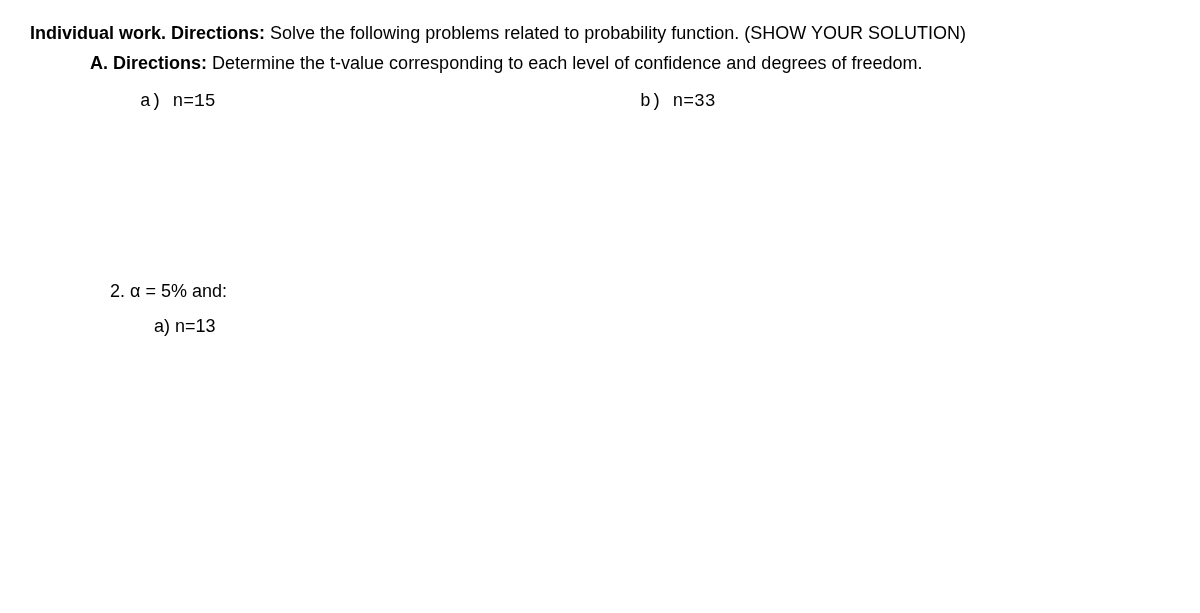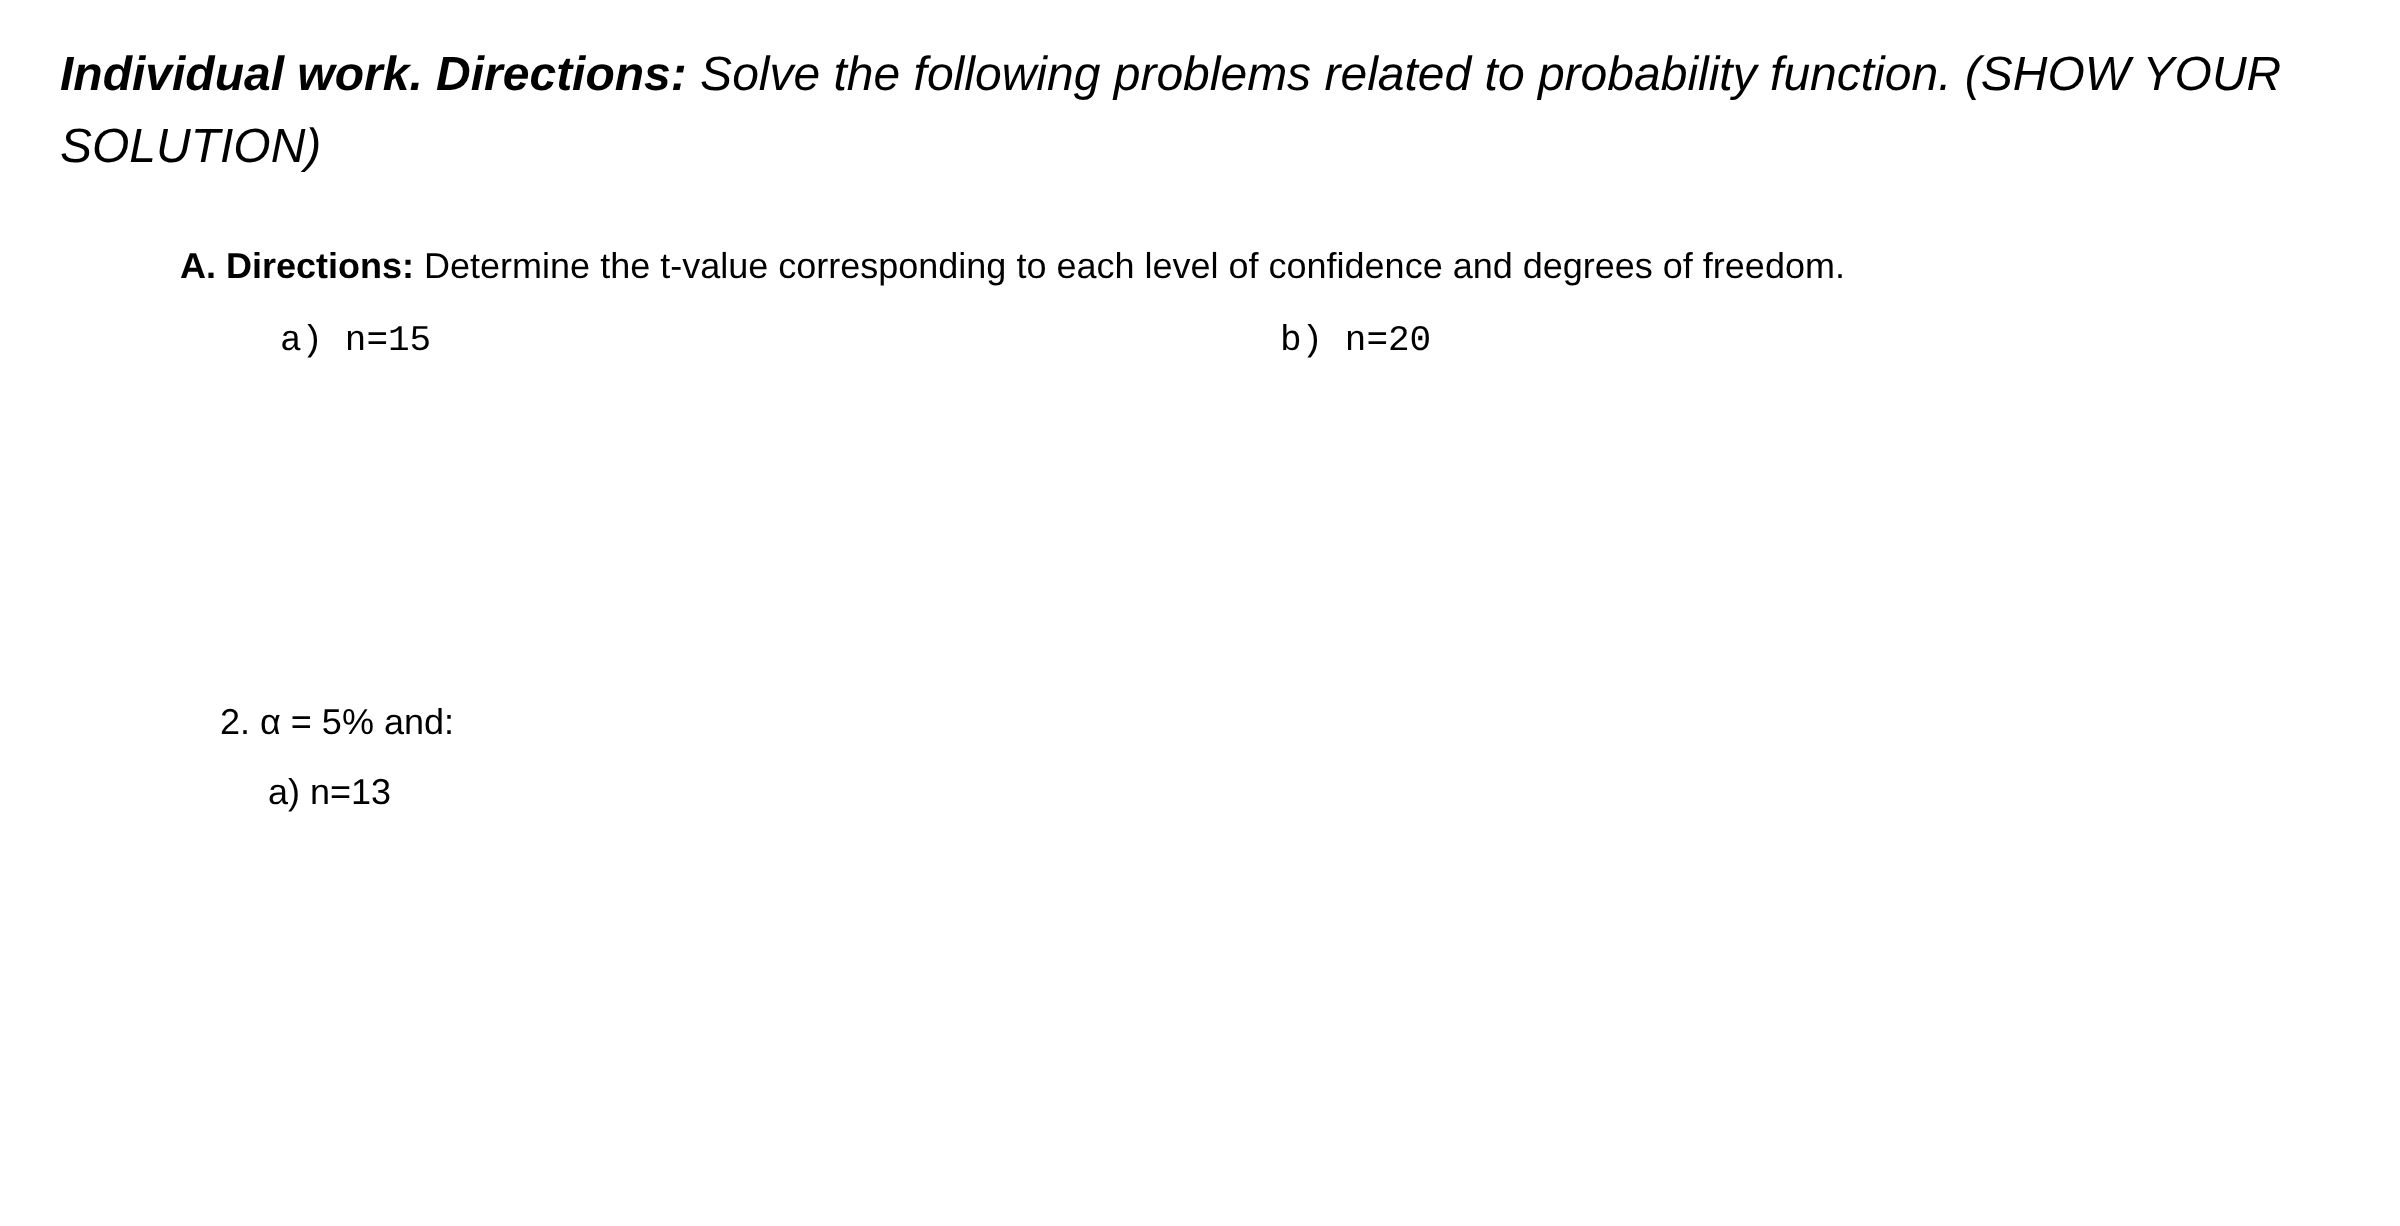--- a/index.html
+++ b/index.html
@@ -19,24 +19,23 @@
     }
 
     .page-container {
       width: 1200px;
       height: 613px;
       background: #ffffff;
       padding: 20px 30px;
     }
 
     .intro-text {
-      font-size: 24px;
+      font-size: 18px;
       line-height: 1.5;
-      margin-bottom: 28px;
-      font-style: italic;
+      margin-bottom: 3px;
     }
 
     .intro-text .bold {
       font-weight: bold;
     }
 
     .section-a {
       margin-left: 60px;
     }
 
@@ -85,21 +84,21 @@
       margin-left: 20px;
     }
 
     .numbered-item-2 .num-label {
       font-size: 18px;
       line-height: 1.6;
       margin-bottom: 4px;
     }
 
     .lettered-items-2 {
-      margin-left: 24px;
+      margin-left: 44px;
       display: flex;
       gap: 16px;
     }
 
     .item-a-2 {
       width: 500px;
       font-size: 18px;
       line-height: 1.8;
     }
 
@@ -125,21 +124,21 @@
     </div>
 
     <div class="sub-content">
 
 
       <div class="lettered-items">
         <div class="lettered-item item-a">
           <span>a) n=15</span>
         </div>
         <div class="lettered-item item-b">
-          <span>b) n=20</span>
+          <span>b) n=33</span>
         </div>
       </div>
 
     </div>
 
     <div class="numbered-item-2">
       <div class="num-label">
         <span>2. α = 5% and:</span>
       </div>
       <div class="lettered-items-2">

